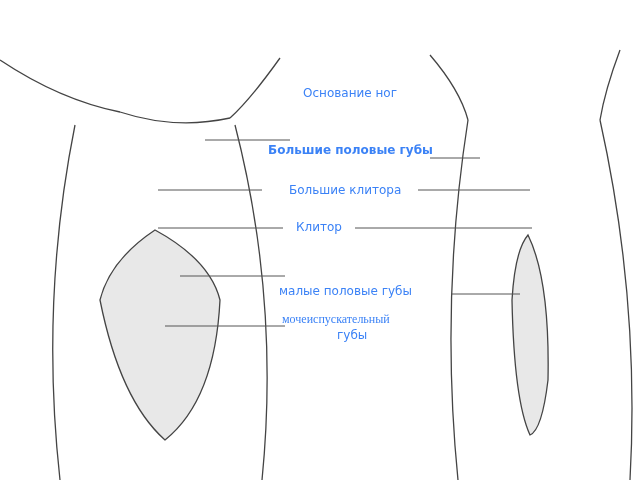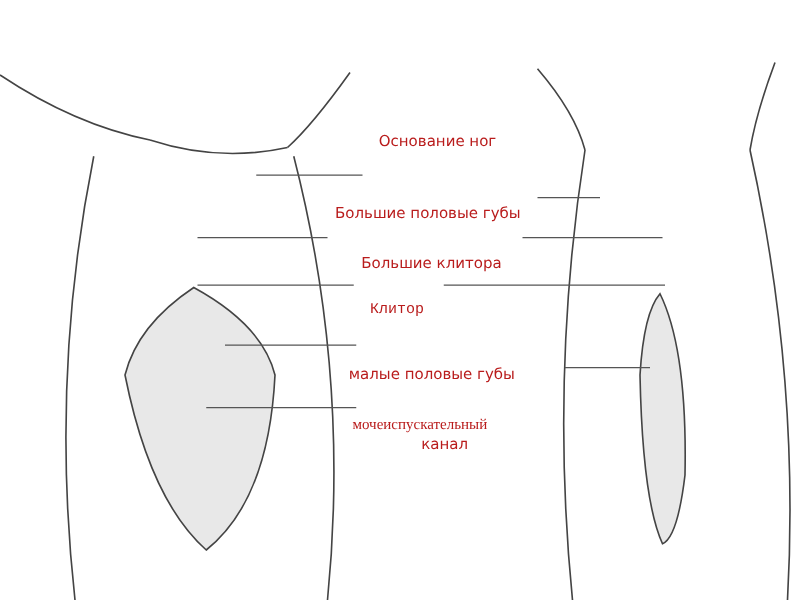--- a/index.html
+++ b/index.html
@@ -1,19 +1,19 @@
 <!DOCTYPE html>
 <html><head>
   <meta charset="utf-8">
   <style>
     html, body { margin: 0; padding: 0; background: #ffffff; }
     body { width: 640px; height: 480px; position: relative; overflow: hidden;
            font-family: "DejaVu Sans", sans-serif; }
     svg.figure { position: absolute; left: 0; top: 0; }
-    .label { position: absolute; font-size: 12px; color: #b91c1c; white-space: nowrap; text-align: center; line-height: 15px; margin-top: 20px; }
+    .label { position: absolute; font-size: 12px; color: #3b82f6; white-space: nowrap; text-align: center; line-height: 15px; }
   </style>
 </head>
 <body>
 
 <svg class="figure" width="640" height="480">
 
   <g fill="none" stroke="#444" stroke-width="1.3">
     <path d="M0,60 Q60,100 120,112"></path>
     <path d="M280,58 Q250,100 230,118"></path>
     <path d="M75,125 Q40,300 60,480"></path>
@@ -37,18 +37,18 @@
     <line x1="418" y1="190" x2="530" y2="190"></line>
     <line x1="158" y1="228" x2="283" y2="228"></line>
     <line x1="355" y1="228" x2="532" y2="228"></line>
     <line x1="180" y1="276" x2="285" y2="276"></line>
     <line x1="452" y1="294" x2="520" y2="294"></line>
     <line x1="165" y1="326" x2="285" y2="326"></line>
   </g>
 </svg>
 
 <div class="label" style="left:303px; top:86px;">Основание ног</div>
-<div class="label" style="left:268px; top:143px;">Большие половые губы</div>
+<div class="label" style="left:268px; top:143px;font-weight:bold;">Большие половые губы</div>
 <div class="label" style="left:289px; top:183px;">Большие клитора</div>
-<div class="label" style="left:296px; top:220px;font-family:Liberation Mono, monospace;">Клитор</div>
-<div class="label" style="left:279px; top:272px;text-align:center;">малые половые губы</div>
+<div class="label" style="left:296px; top:220px;">Клитор</div>
+<div class="label" style="left:279px; top:284px;text-align:center;">малые половые губы</div>
 <div class="label" style="left:282px; top:312px;font-family:Liberation Serif, serif;">мочеиспускательный</div>
-<div class="label" style="left:337px; top:328px;">канал</div>
+<div class="label" style="left:337px; top:328px;">губы</div>
 
 </body></html>

